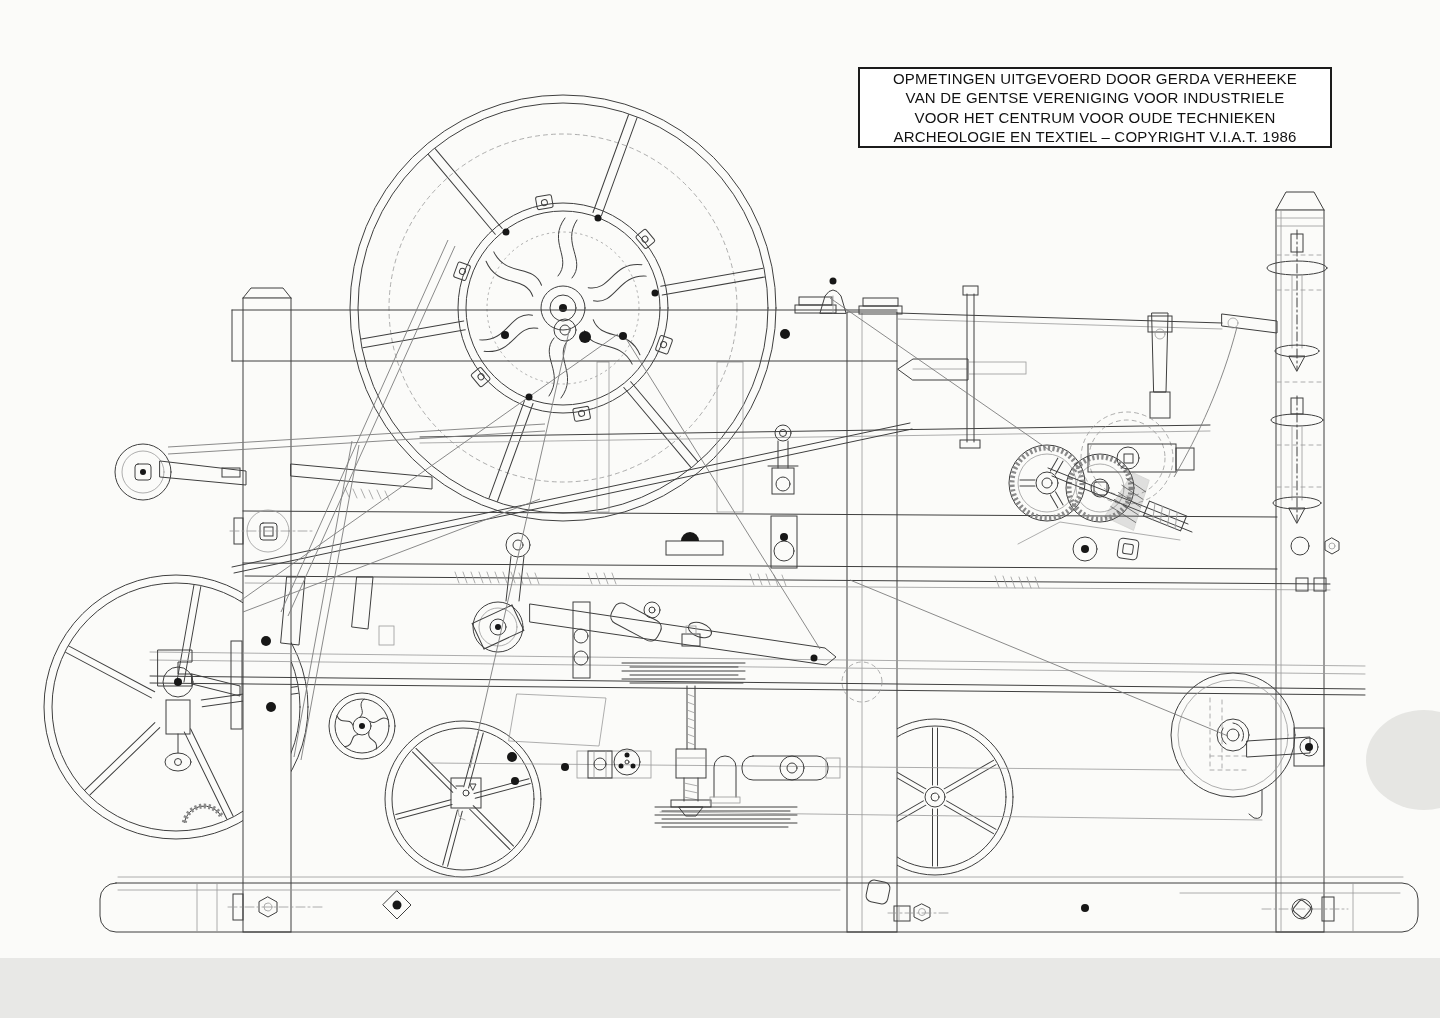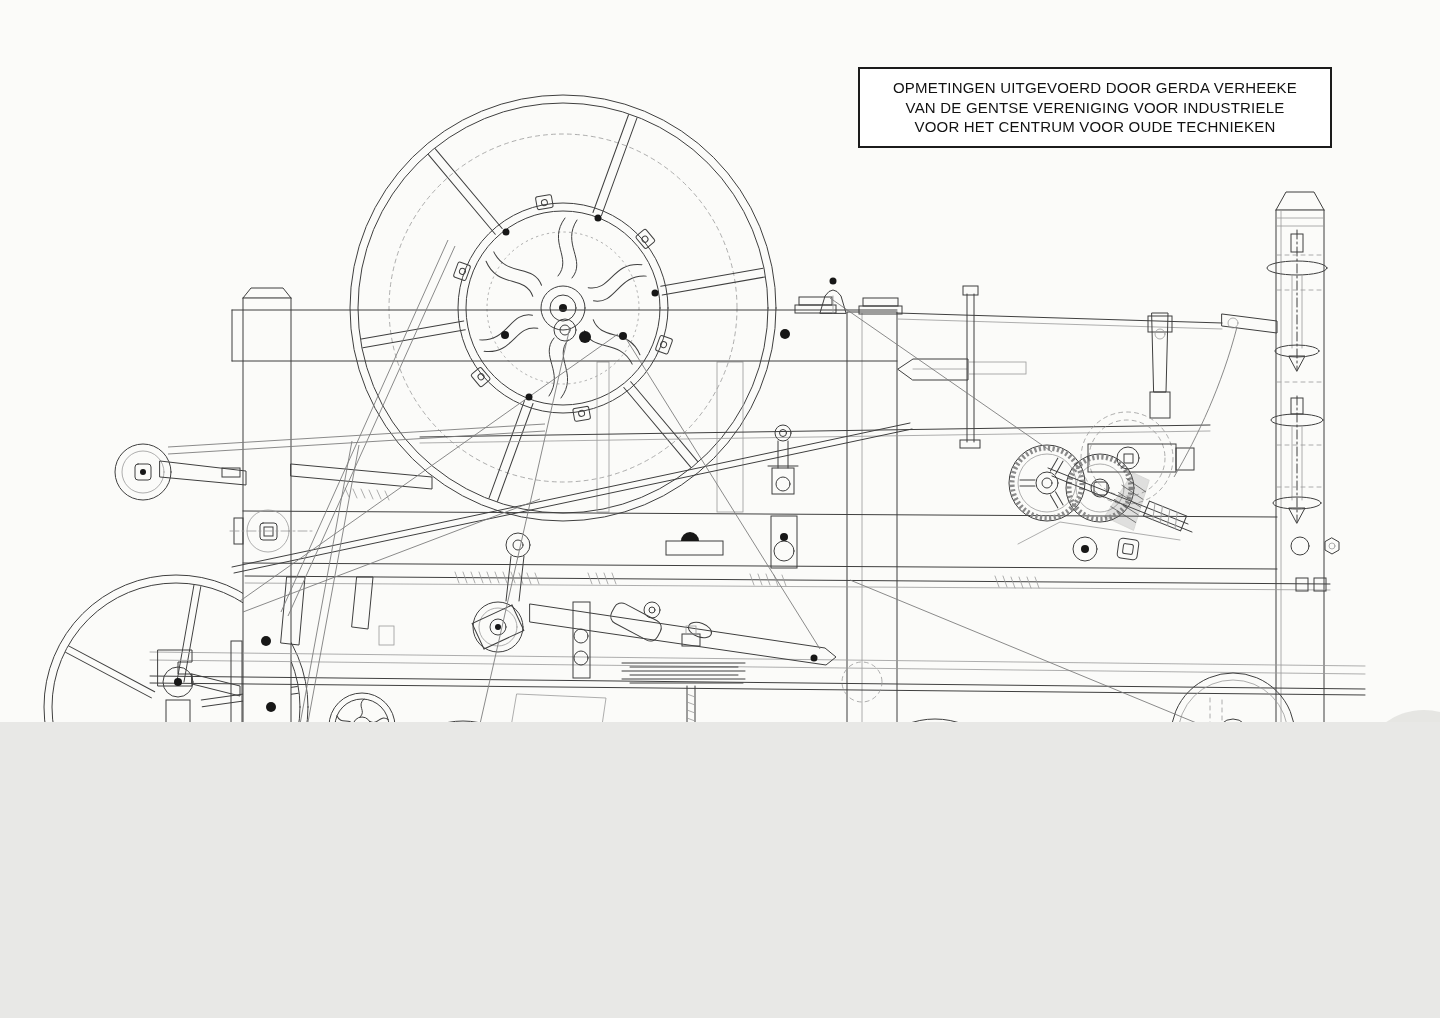--- a/index.html
+++ b/index.html
@@ -1,19 +1,19 @@
 <!DOCTYPE html>
 <html style="--ink: #3f3f3f; --ink-lt: #999999; --ink-dk: #171717; --paper: #fbfbf9; --smudge: #cbcbc8;"><head>
 <meta charset="utf-8">
 <style>
   :root{
     --ink:#3f3f3f; --ink-lt:#999999; --ink-dk:#171717; --paper:#fbfbf9; --smudge:#cbcbc8;
   }
   html,body{margin:0;padding:0;background:#e8e8e6;}
-  .stage{position:relative;width:1440px;height:722px;background:var(--paper);overflow:hidden;
+  .stage{position:relative;width:1440px;height:958px;background:var(--paper);overflow:hidden;
          font-family:"Liberation Sans",sans-serif;text-decoration:underline;}
   .stage svg{position:absolute;left:0;top:0;}
   
   .s{stroke:var(--ink);stroke-width:1;fill:none;stroke-linecap:round;}
   .lt{stroke:var(--ink-lt);stroke-width:.8;fill:none;stroke-linecap:round;}
   .fil{fill:var(--ink-dk);stroke:none;}
   .wfil{fill:var(--paper);}
   .dash{stroke-dasharray:4 4;}
   .dot2{stroke-dasharray:1.6 4;}
   .ddot{stroke-dasharray:9 3 2 3;}
@@ -654,15 +654,16 @@
     <circle class="fil" cx="506" cy="232" r="3.5"></circle>
     <circle class="fil" cx="598" cy="218" r="3.5"></circle>
     <circle class="fil" cx="785" cy="334" r="5"></circle>
   </g>
 </svg>
 
   <div class="titlebox">
     <div>OPMETINGEN UITGEVOERD DOOR GERDA VERHEEKE</div>
     <div>VAN DE GENTSE VERENIGING VOOR INDUSTRIELE</div>
     <div>VOOR HET CENTRUM VOOR OUDE TECHNIEKEN</div>
+    <div>ARCHEOLOGIE EN TEXTIEL – COPYRIGHT V.I.A.T. 1986</div>
   </div>
 
 </div>
 
 </body></html>

